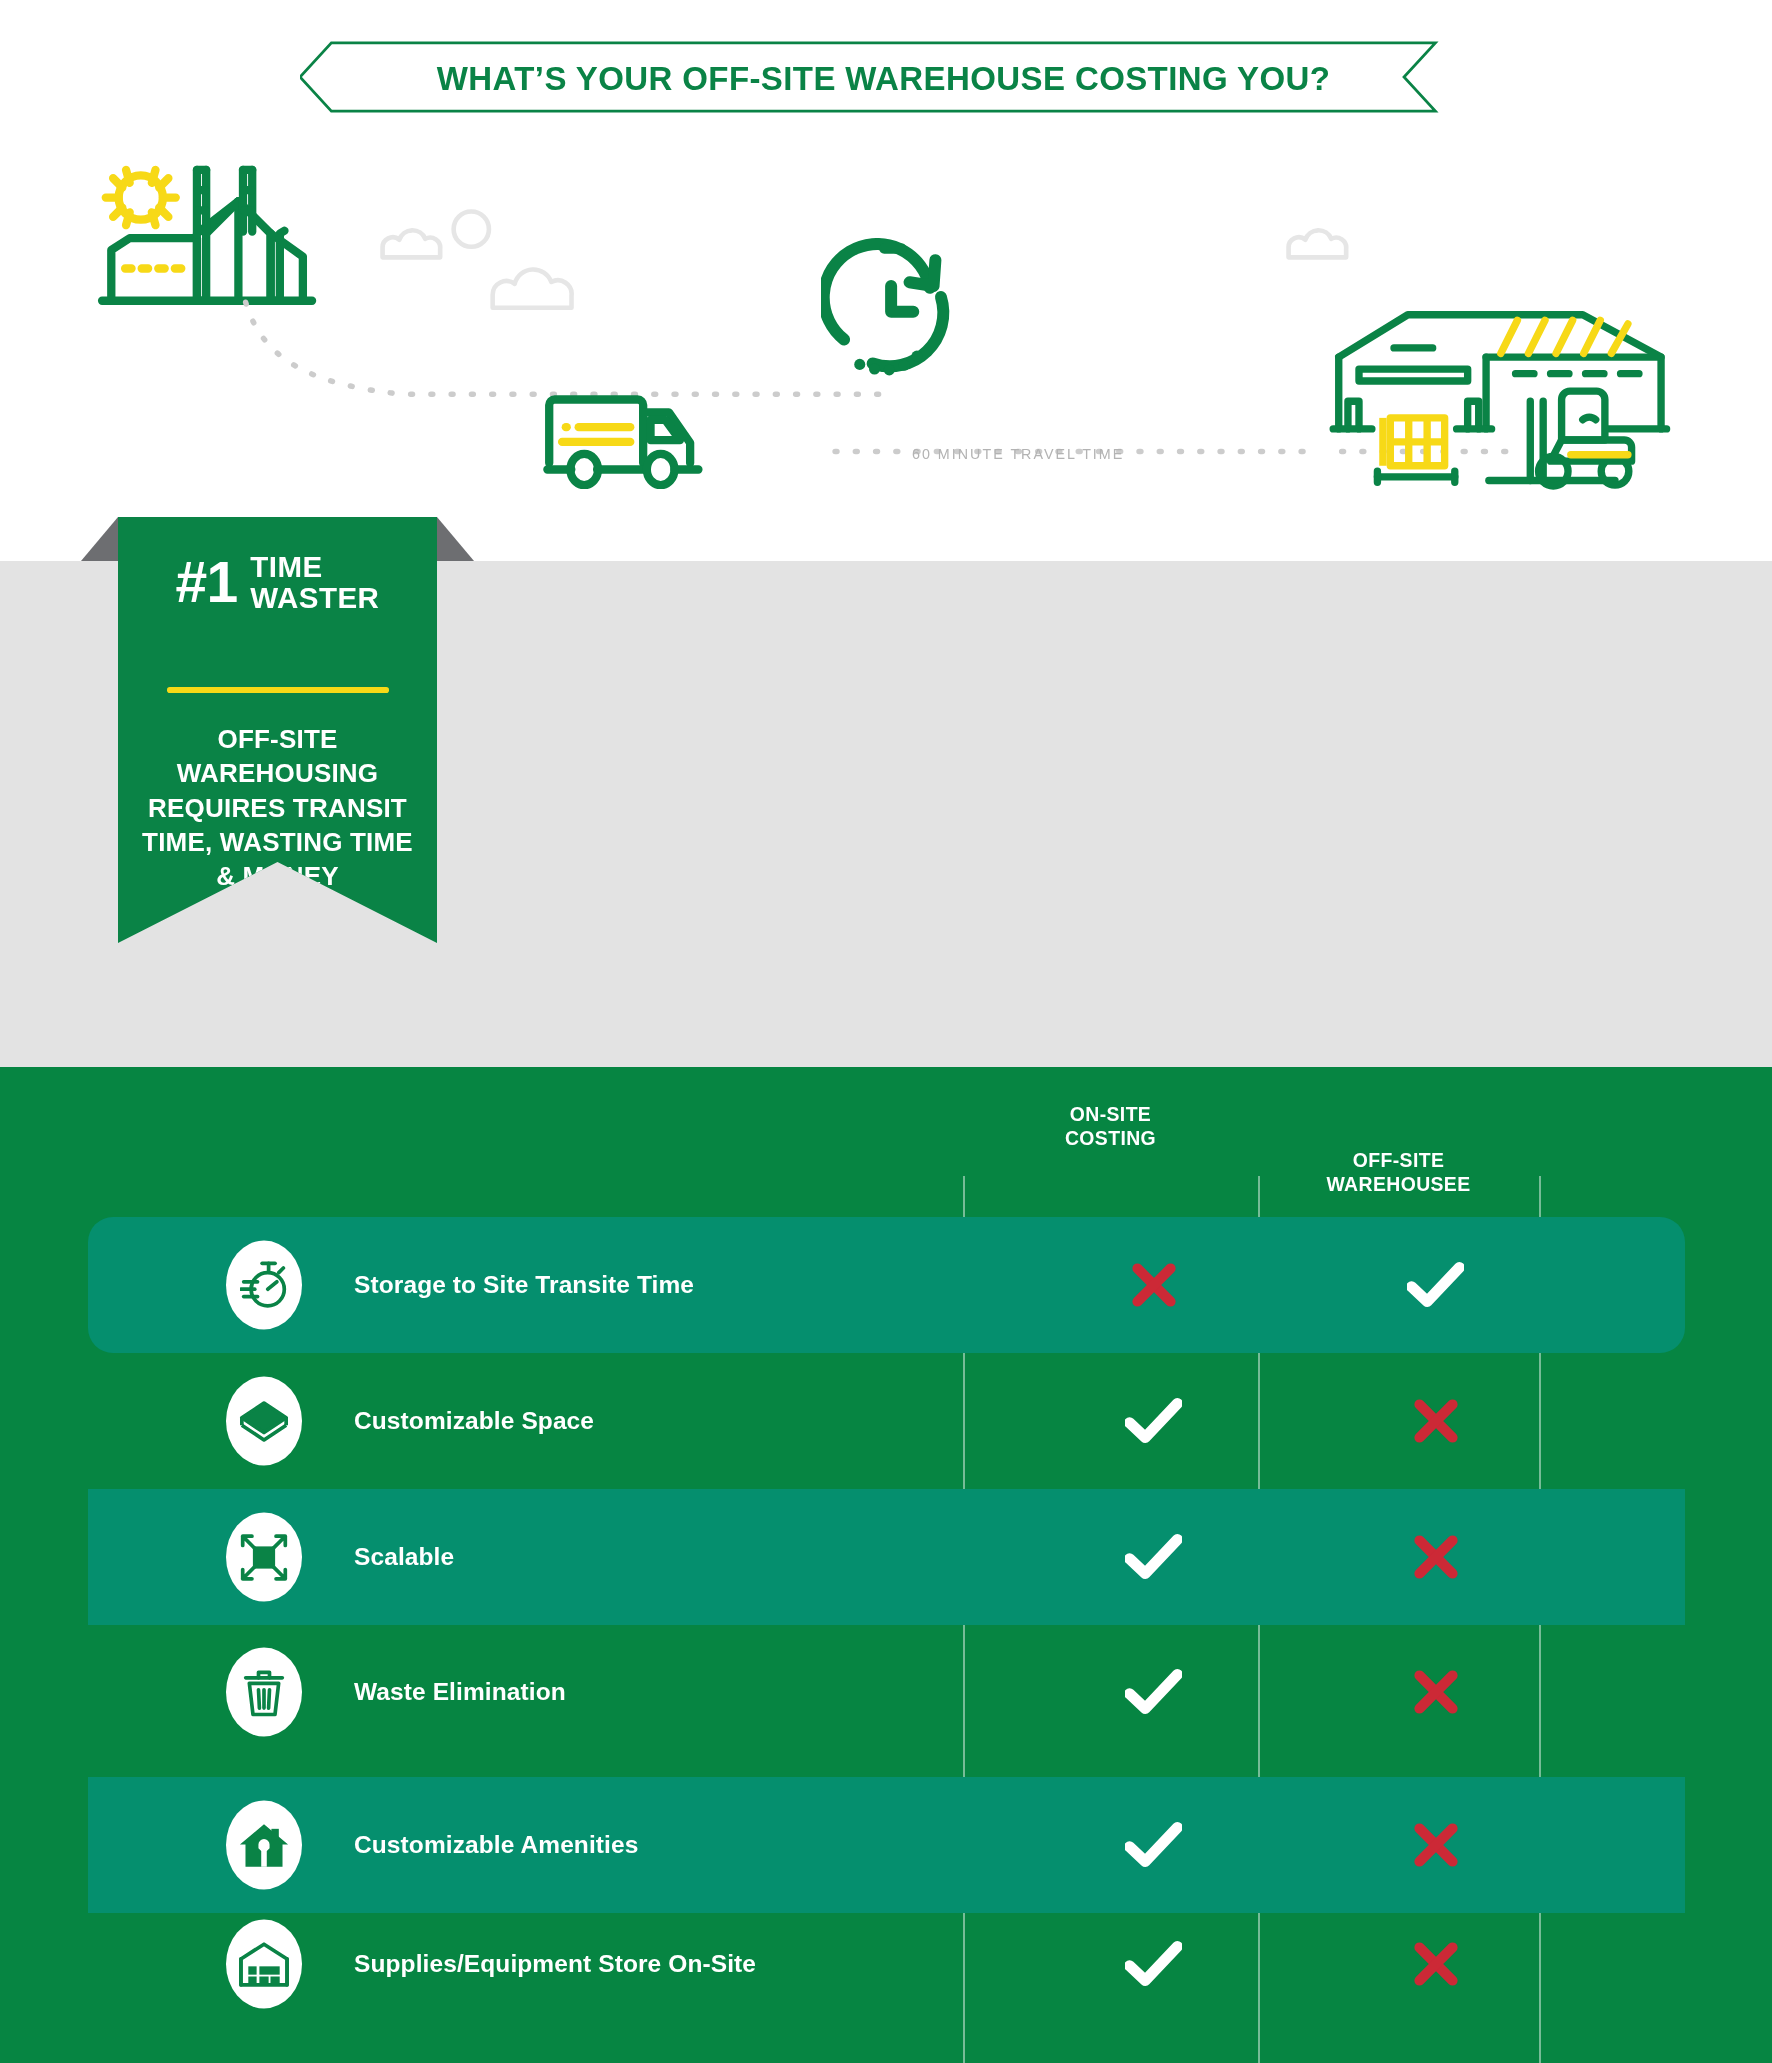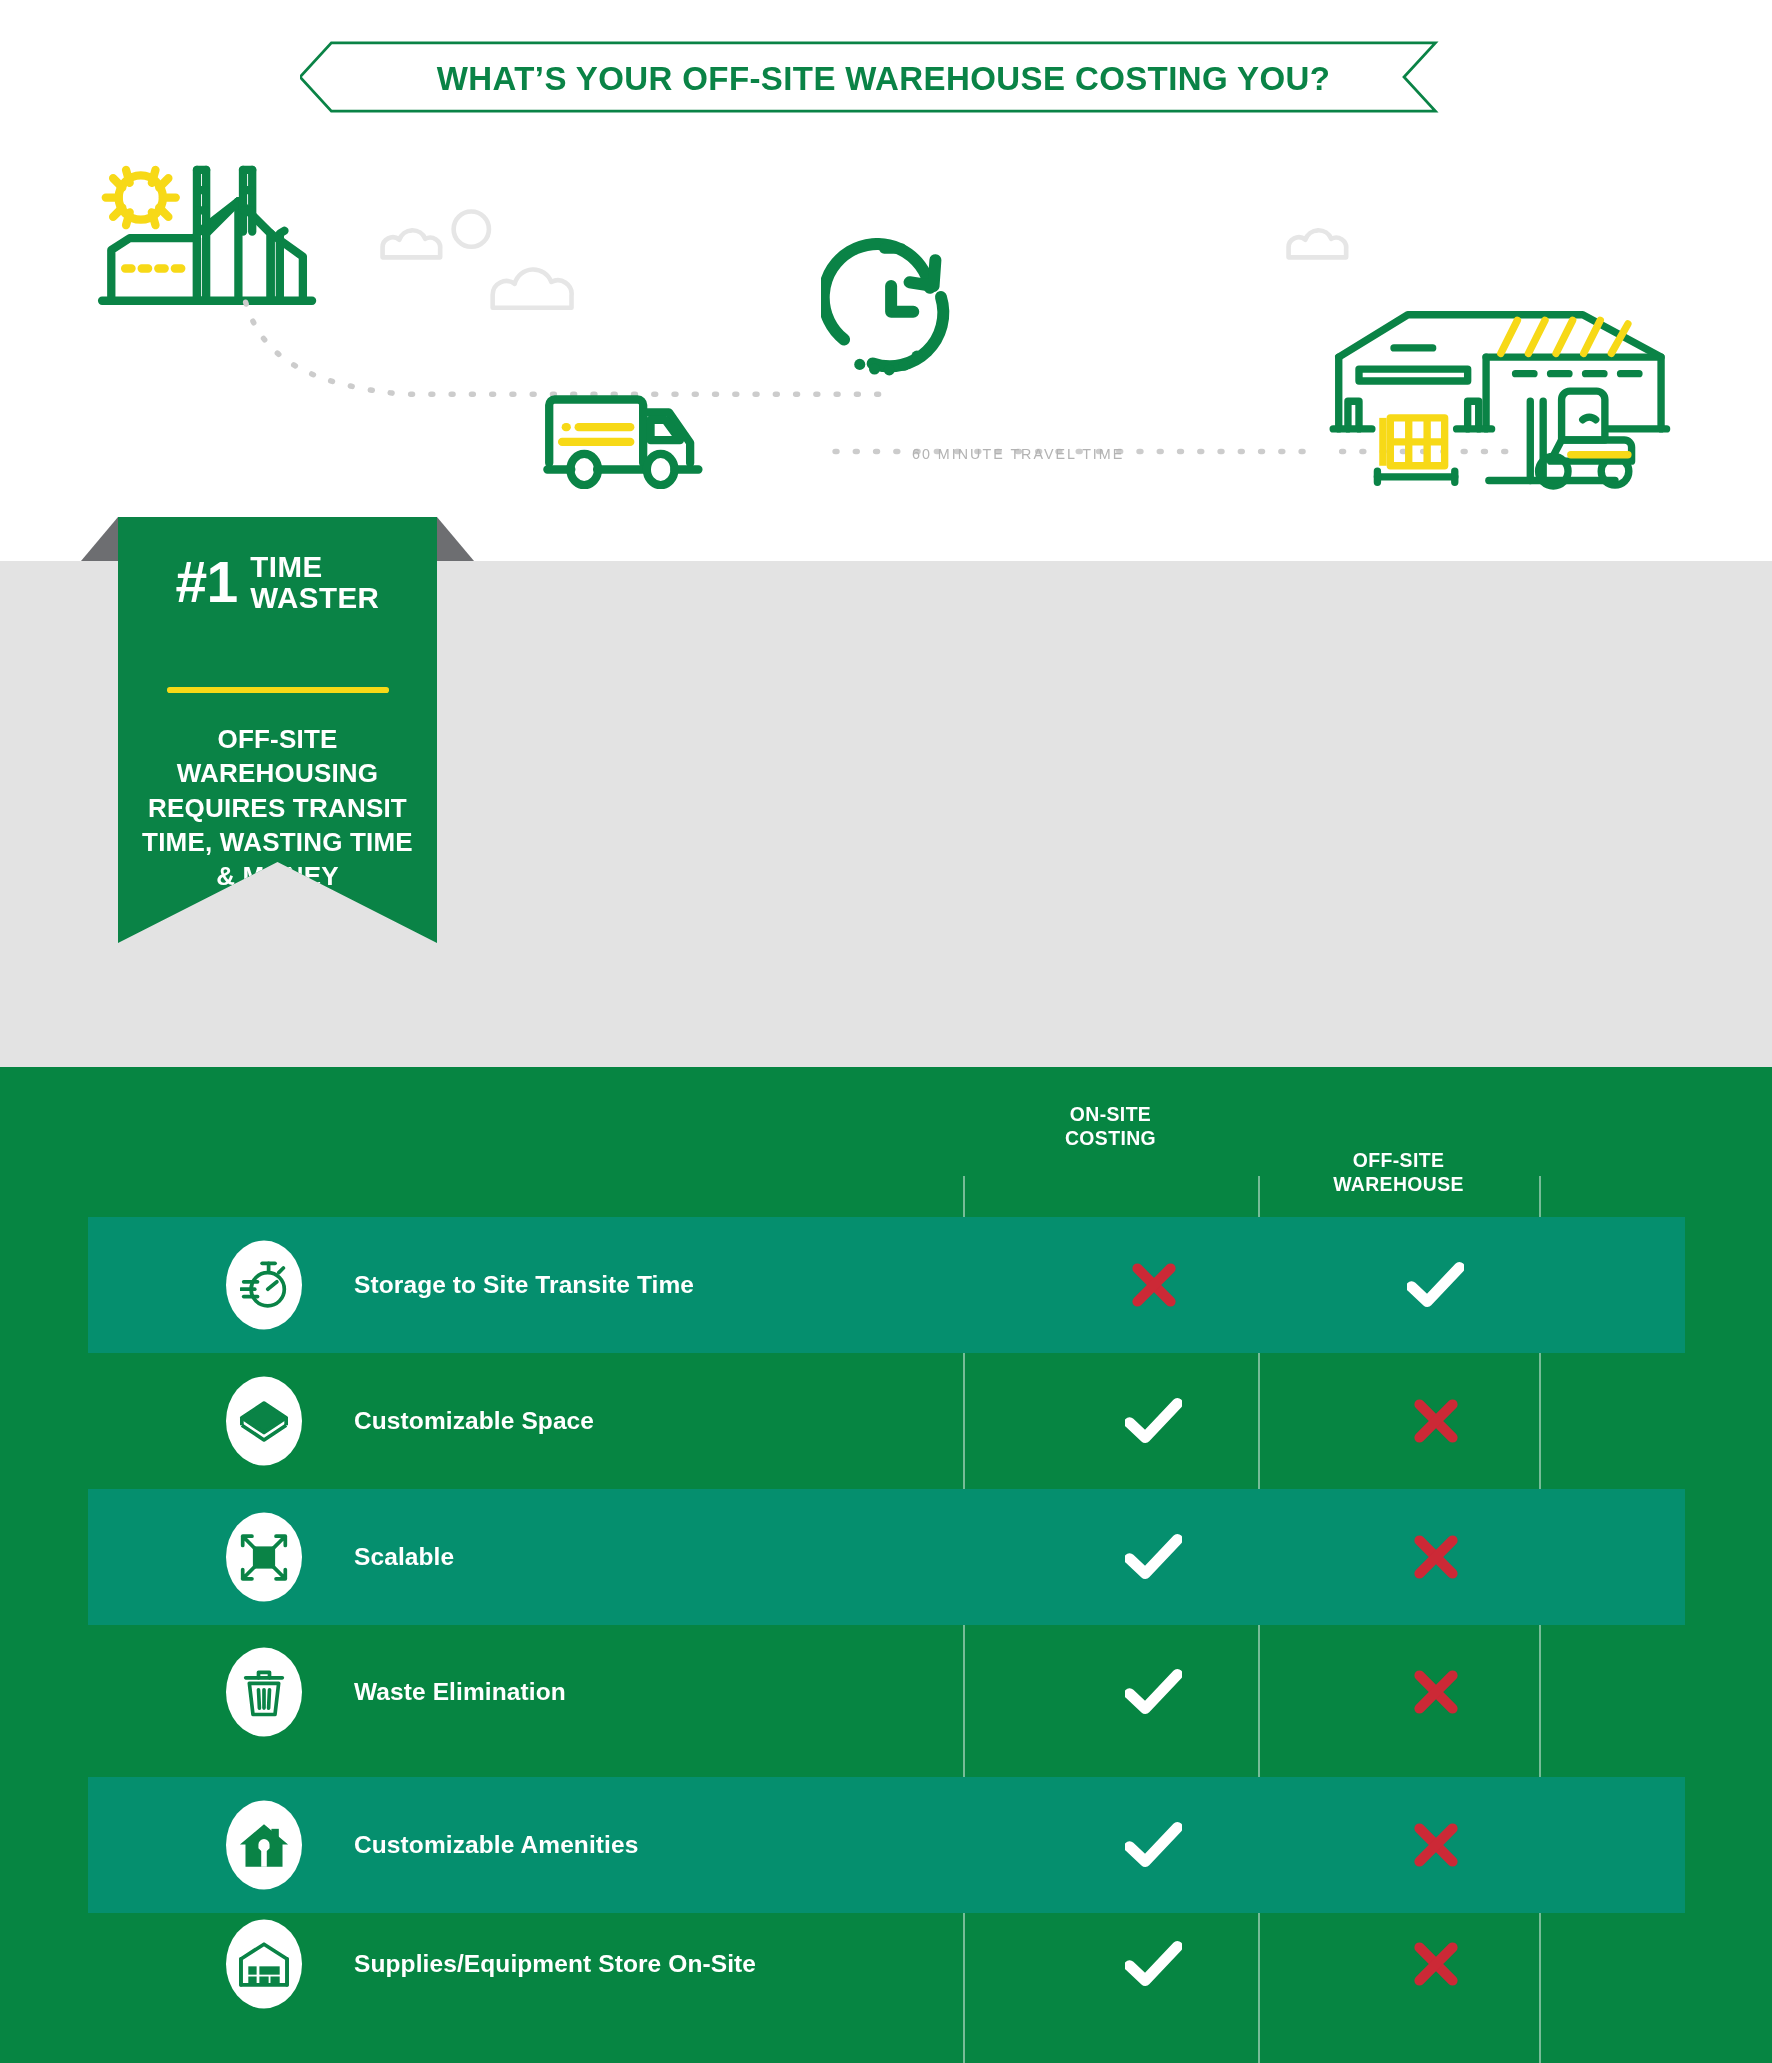--- a/index.html
+++ b/index.html
@@ -529,25 +529,25 @@
     <div class="col-line" style="left: 1258px; top: 109px; height: 911px;"></div>
     <div class="col-line" style="left: 1539px; top: 109px; height: 911px;"></div>
   </div>
 
   <div class="col-head" style="left: 963px; width: 295px; top: 35px;">
     <div>ON-SITE</div>
     <div>COSTING</div>
   </div>
   <div class="col-head" style="left: 1258px; width: 281px; top: 38px; margin-top: 43px;">
     <div>OFF-SITE</div>
-    <div>WAREHOUSE</div>
+    <div>WAREHOUSEE</div>
   </div>
 
   <div id="rows">
-      <div class="t-row alt" style="top: 150px;">
+      <div class="t-row alt" style="top: 150px; border-radius: 25px;">
         <div class="row-icon">
           <svg width="48" height="52" viewBox="0 0 52 56">
       <g fill="none" stroke="#0a8346" stroke-width="4" stroke-linecap="round" stroke-linejoin="round">
         <circle cx="30" cy="32" r="18"></circle>
         <path d="M24,4 L38,4"></path>
               <path d="M31,4 L31,12"></path>
         <path d="M42,14 L47,9"></path>
         <path d="M30,32 L40,24"></path>
         <path d="M4,24 L19,24"></path>
               <path d="M1,32 L16,32"></path>

